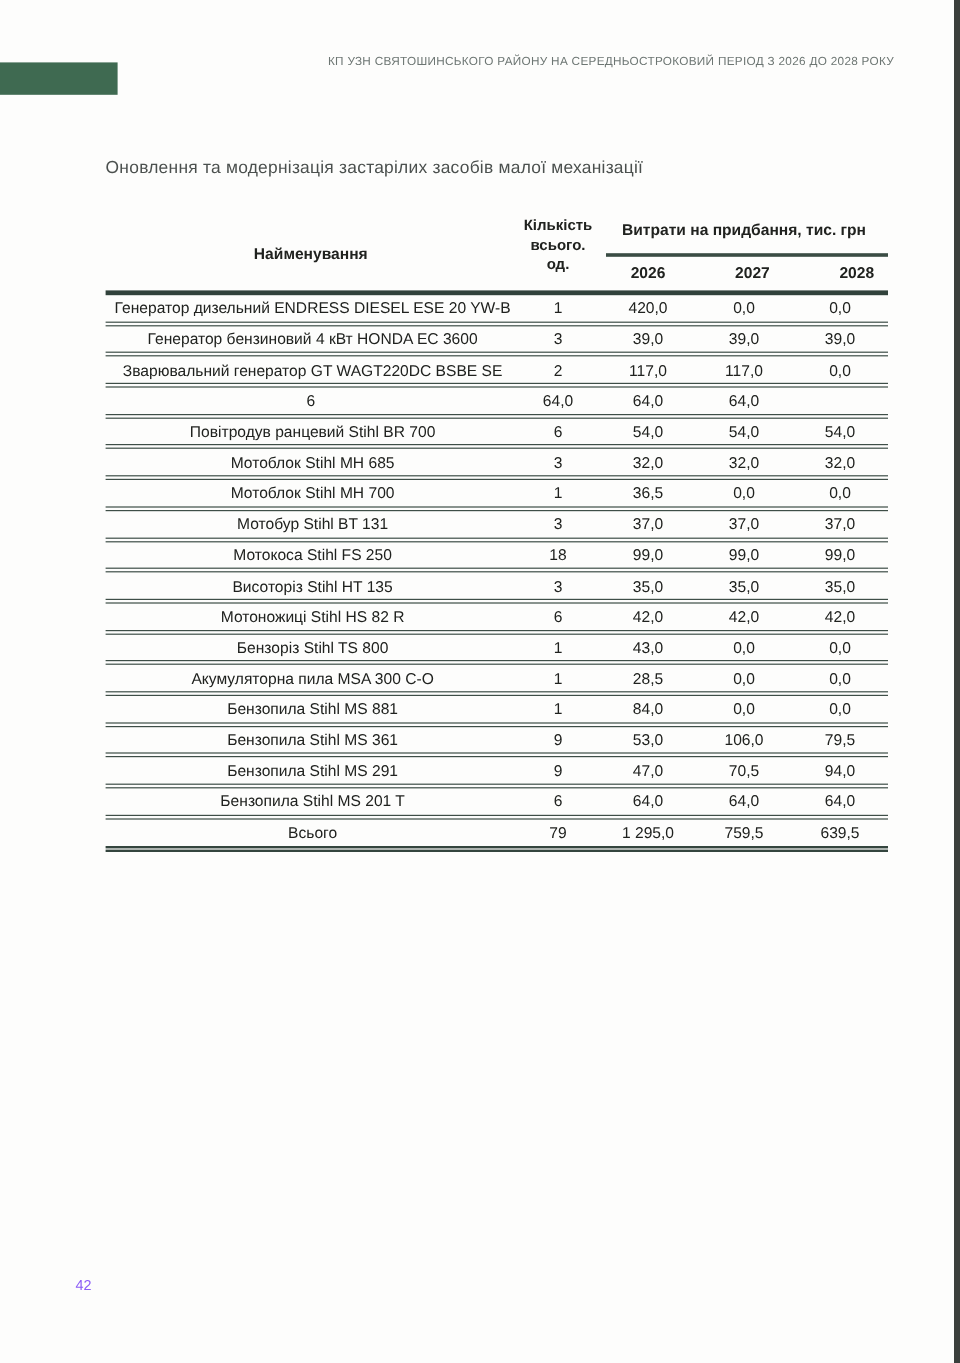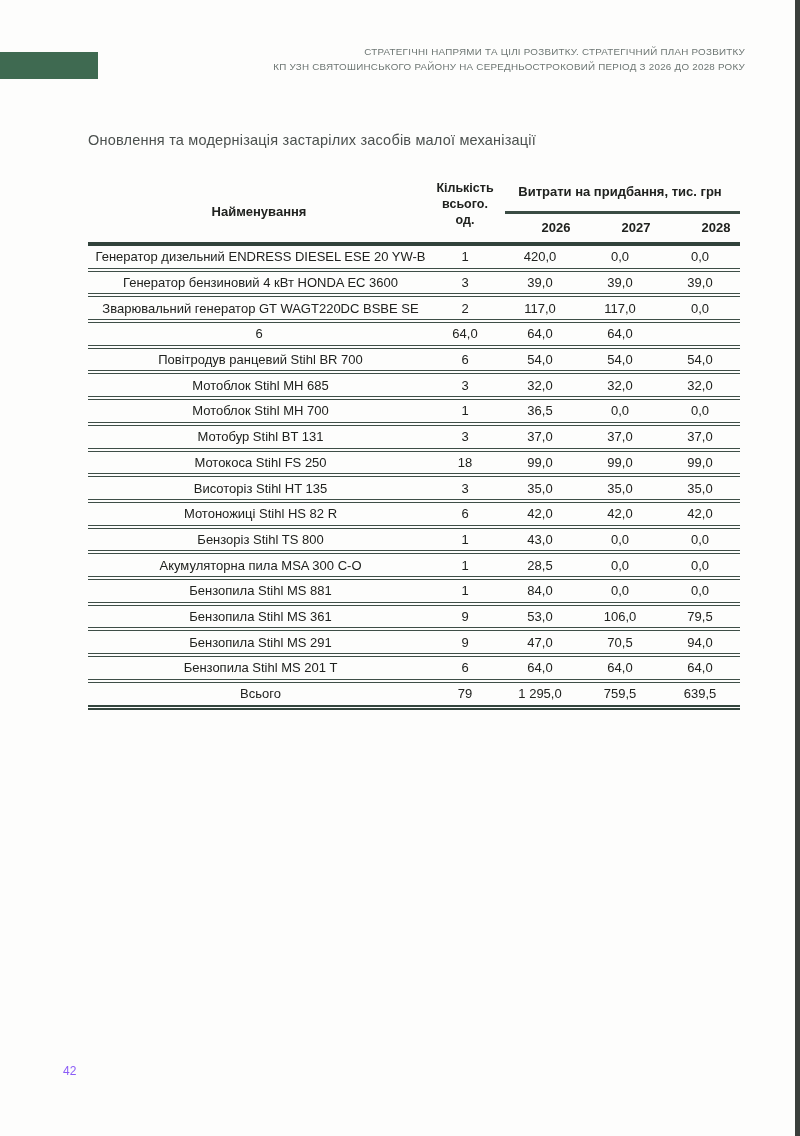--- a/index.html
+++ b/index.html
@@ -23,43 +23,42 @@
                  color:#20221f; }
 
   .thead { position:relative; height:68px; border-bottom:4px solid #31423b;
            font-weight:bold; font-size:13px; }
   .h-name  { position:absolute; left:0;   top:26px; width:342px; text-align:center; }
   .h-qty   { position:absolute; left:342px; top:2px; width:70px; text-align:center;
              font-size:12.5px; line-height:16px; }
   .h-exp   { position:absolute; left:412px; top:6px; width:240px; text-align:center; }
   .h-exp-line { position:absolute; left:417px; top:33px; width:235px; height:3px;
                 background:#3a4c44; }
-  .h-years { position:absolute; left:428px; top:42px; width:240px;
-             display:grid; grid-template-columns:80px 80px 80px; }
+  .h-years { position:absolute; left:412px; top:42px; width:240px;
+             display:grid; grid-template-columns:80px 80px 80px;gap:7px; }
   .h-years .yr { text-align:center; }
 
   .trow { display:grid; grid-template-columns:342px 70px 80px 80px 80px;
           align-items:center; height:25.7px;
           border-bottom:4px double #3e4e47; font-size:13px; }
   .cell-name { padding-left:3px; text-align:center; white-space:nowrap; overflow:hidden; }
   .cell-num  { text-align:center; }
 
   .trow.total { font-weight:normal; height:27px; border-bottom:5px double #34453e; }
 
   .page-number { position:absolute; left:63px; top:1064px; font-size:12px;
                  color:#8b5cf6; }
 </style>
 </head>
 <body>
 
 <div class="green-bar"></div>
 <div class="right-edge-bar"></div>
 
 <div class="doc-header">
-  <div>СТРАТЕГІЧНІ НАПРЯМИ ТА ЦІЛІ РОЗВИТКУ. СТРАТЕГІЧНИЙ ПЛАН РОЗВИТКУ</div>
   <div>КП УЗН СВЯТОШИНСЬКОГО РАЙОНУ НА СЕРЕДНЬОСТРОКОВИЙ ПЕРІОД З 2026 ДО 2028 РОКУ</div>
 </div>
 
 <div class="page-title">Оновлення та модернізація застарілих засобів малої механізації</div>
 
 <div class="equip-table">
   <div class="thead">
     <div class="h-name">Найменування</div>
     <div class="h-qty">
       <div>Кількість</div>

